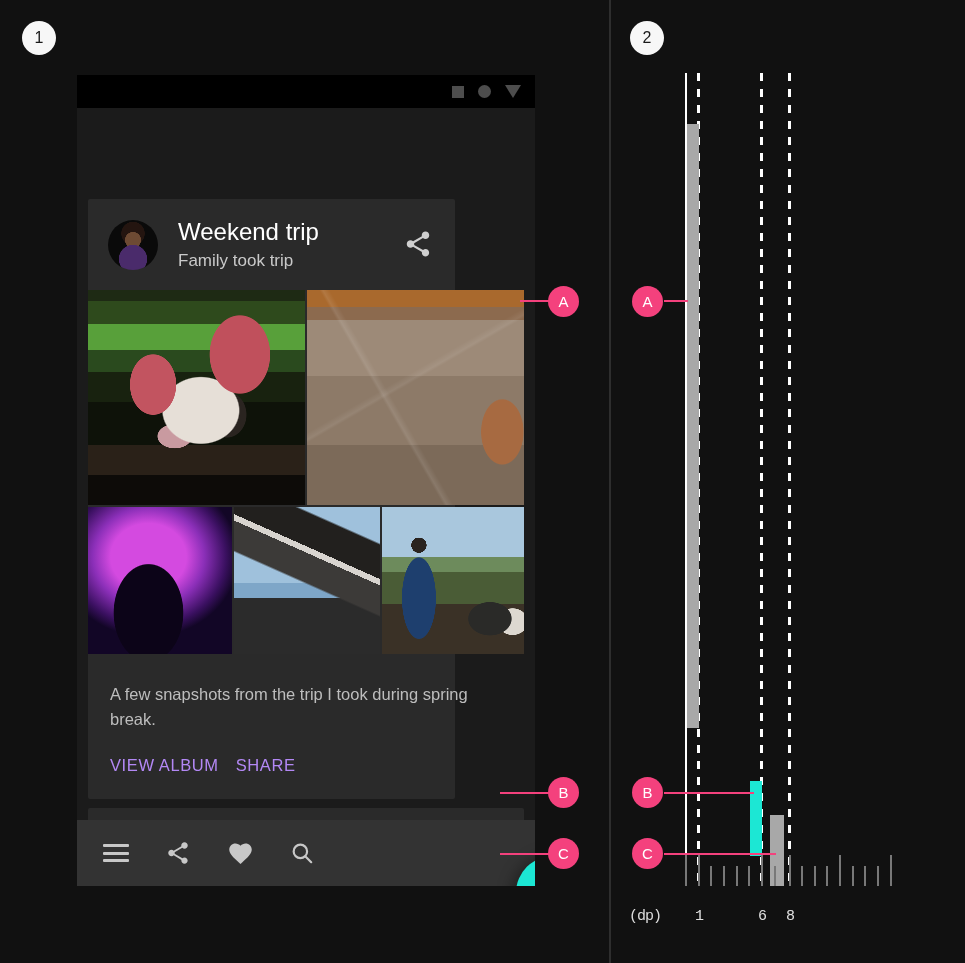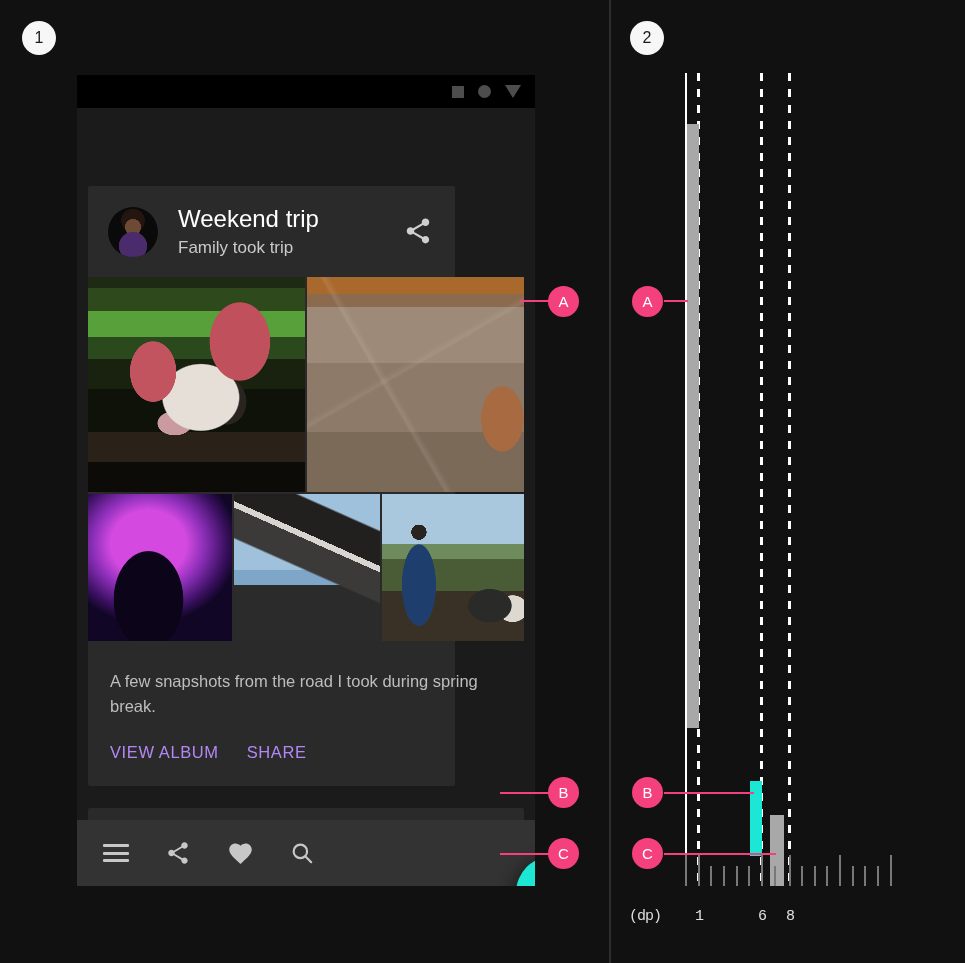--- a/index.html
+++ b/index.html
@@ -39,21 +39,21 @@
   .nav-square{width:12px;height:12px;background:#4d4d4d;}
   .nav-circle{width:13px;height:13px;border-radius:50%;background:#4d4d4d;}
   .nav-triangle{width:0;height:0;border-left:8px solid transparent;border-right:8px solid transparent;border-top:13px solid #4d4d4d;}
 
   .screen{
     position:absolute;left:0;top:33px;width:458px;height:778px;background:#1b1b1b;
   }
   .card{
     position:absolute;background:#2a2a2a;border-radius:2px;
   }
-  #card-weekend{left:11px;top:78px;width:367px;height:600px;}
+  #card-weekend{left:11px;top:91px;width:367px;height:600px;}
   #card-sunny{left:11px;top:700px;width:436px;height:120px;}
 
   .card-head{
     position:relative;height:91px;
   }
   .avatar{
     position:absolute;left:20px;top:21px;width:50px;height:50px;border-radius:50%;
     overflow:hidden;background:#101010;
   }
   .avatar-1{
@@ -146,21 +146,21 @@
       radial-gradient(ellipse 9px 9px at 26% 26%, #2a2420 0 84%, transparent 86%),
       radial-gradient(ellipse 26px 20px at 76% 76%, #2a2a28 0 82%, transparent 85%),
       radial-gradient(ellipse 18px 16px at 92% 78%, #ddd8d0 0 82%, transparent 85%);
   }
 
   .card-body{position:absolute;left:0;top:455px;width:436px;}
   .body-text{
     color:#bdbdbd;font-size:16.5px;line-height:25px;
     padding:28px 22px 0 22px;
   }
-  .actions{padding:24px 12px 0 22px;display:flex;gap:28px;}
+  .actions{padding:24px 12px 0 22px;display:flex;gap:17px;}
   .action-btn{
     color:#b388f5;font-size:16.5px;letter-spacing:.6px;font-weight:500;
     text-transform:uppercase;
   }
 
   
   .bottom-nav{
     position:absolute;left:0;bottom:0;width:458px;height:66px;background:#333333;
     display:flex;align-items:center;gap:34px;padding-left:25px;box-sizing:border-box;
   }
@@ -252,21 +252,21 @@
           <div class="ph ph-chalk"></div>
         </div>
         <div class="row-bot">
           <div class="ph ph-purple"></div>
           <div class="ph ph-train"></div>
           <div class="ph ph-steppe"></div>
         </div>
       </div>
 
       <div class="card-body">
-        <div class="body-text">A few snapshots from the road I took during spring break.</div>
+        <div class="body-text">A few snapshots from the trip I took during spring break.</div>
         <div class="actions">
           <div class="action-btn">VIEW ALBUM</div>
           <div class="action-btn">SHARE</div>
         </div>
       </div>
     </div>
 
     <div class="card" id="card-sunny">
       <div class="card-head">
         <div class="avatar">

